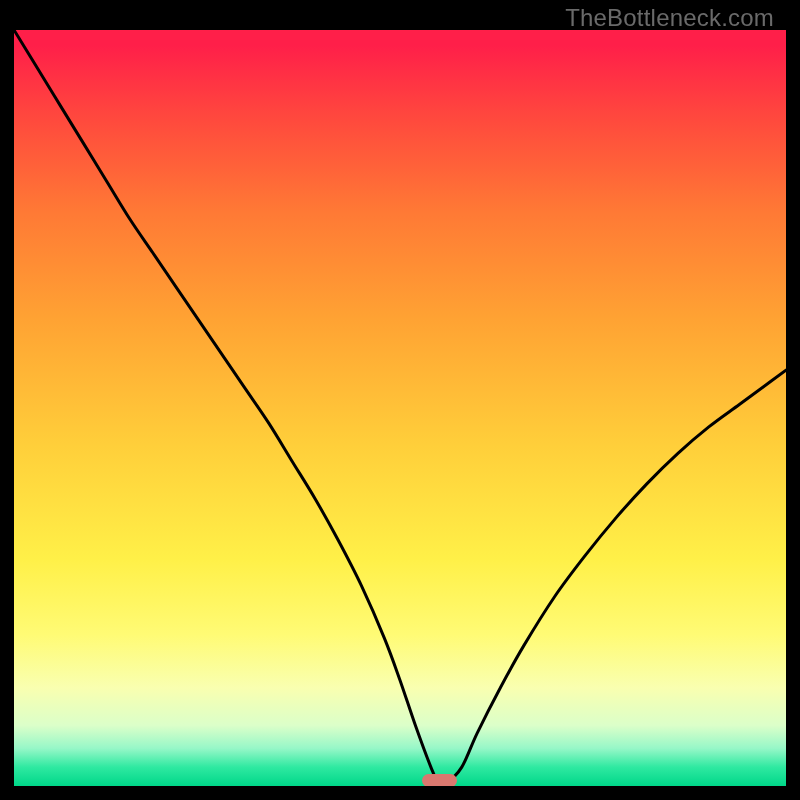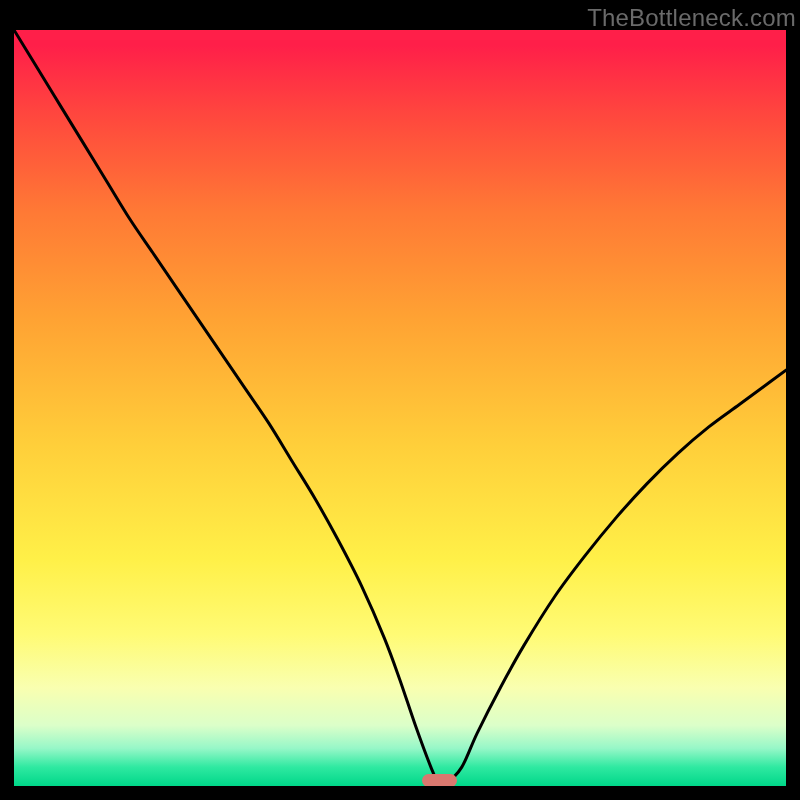--- a/index.html
+++ b/index.html
@@ -13,21 +13,21 @@
   }
   .frame {
     position: relative;
     width: 800px;
     height: 800px;
     background: #000;
   }
   .watermark {
     position: absolute;
     top: 4px;
-    right: 4px;
+    right: 26px;
     color: #6a6a6a;
     font-size: 24px;
     font-weight: 400;
     letter-spacing: 0.2px;
     z-index: 10;
   }
   .plot-area {
     position: absolute;
     left: 14px;
     top: 30px;

